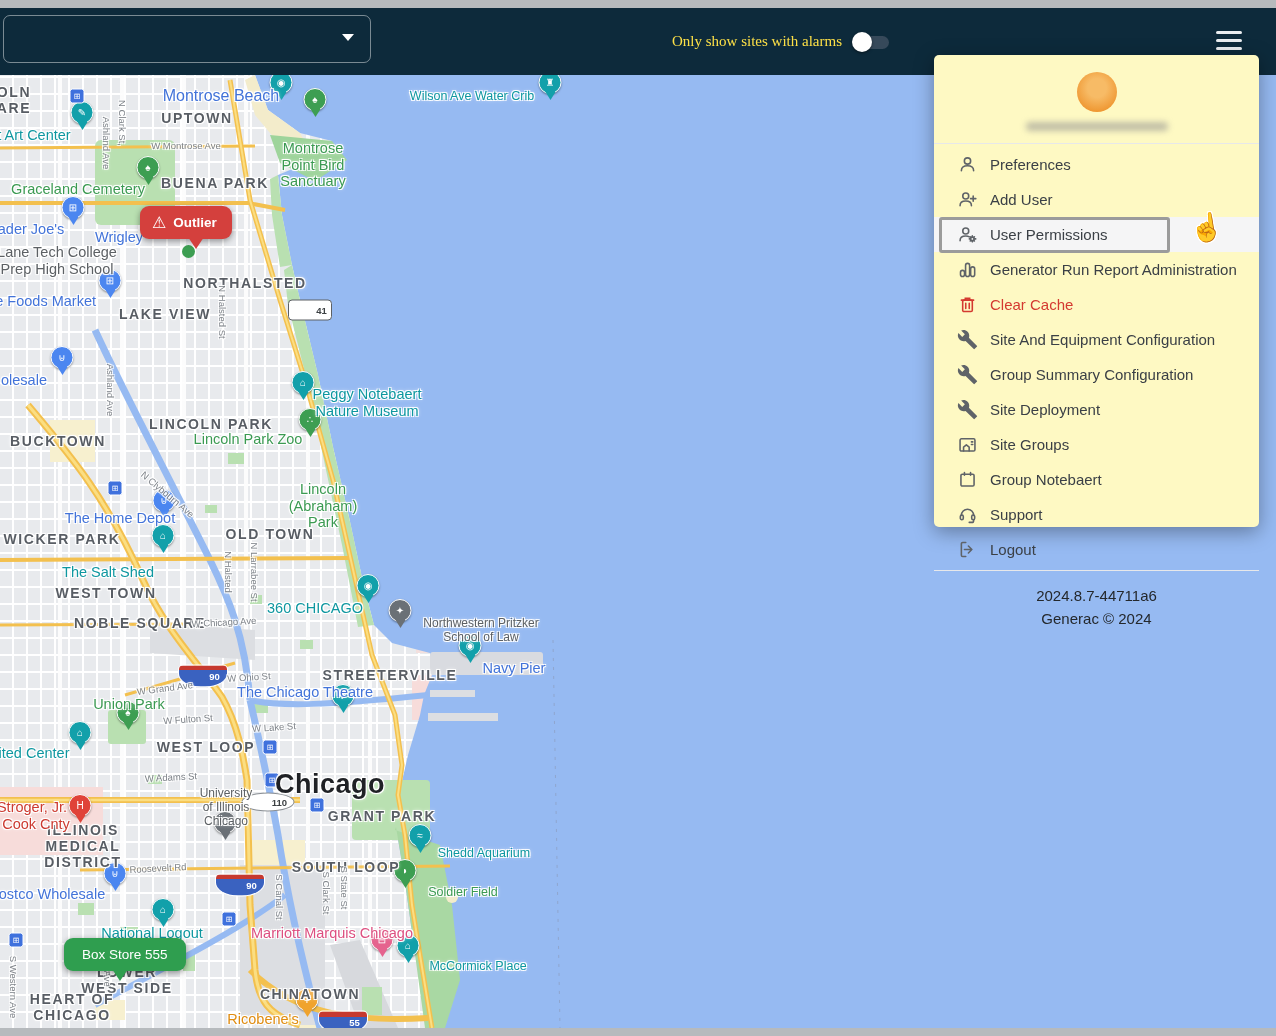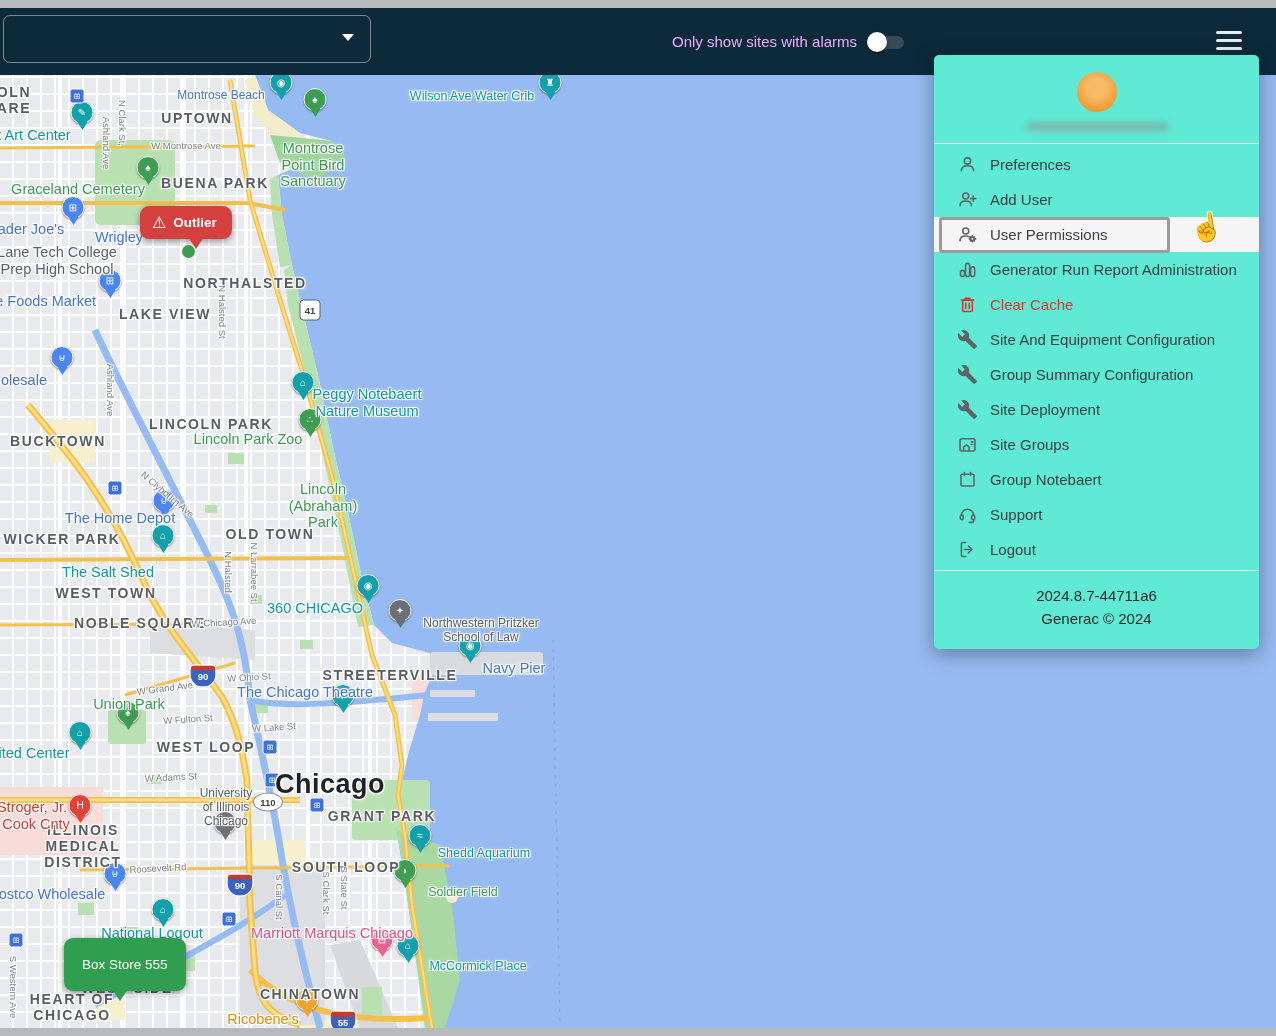--- a/index.html
+++ b/index.html
@@ -5,71 +5,71 @@
   html,body{margin:0;padding:0;background:#b6babd;}
   #app{position:relative;width:1276px;height:1036px;overflow:hidden;font-family:"Liberation Sans",sans-serif;background:#b6babd;}
   
   .frame-top{position:absolute;left:0;top:0;width:1276px;height:8px;background:#b6babd;z-index:30;}
   .frame-bottom{position:absolute;left:0;top:1028px;width:1276px;height:8px;background:#b6babd;z-index:30;}
   
   #topbar{position:absolute;left:0;top:8px;width:1276px;height:67px;background:#0d2a3b;z-index:15;}
   #site-select{position:absolute;left:3px;top:7px;width:366px;height:46px;border:1px solid rgba(255,255,255,.45);border-radius:7px;}
   #site-select .caret{position:absolute;right:16px;top:18px;width:0;height:0;border-left:6px solid transparent;border-right:6px solid transparent;border-top:7px solid #fff;}
   #alarm-toggle-wrap{position:absolute;left:672px;top:0;height:67px;display:flex;align-items:center;gap:10px;}
-  #alarm-toggle-label{color:#f0abfc;font-size:15px;}
+  #alarm-toggle-label{color:#fde047;font-size:15px;font-family:Liberation Serif, serif;}
   .switch{position:relative;width:40px;height:24px;}
   .switch .track{position:absolute;left:4px;top:6px;width:33px;height:13px;border-radius:7px;background:#36495a;}
   .switch .thumb{position:absolute;left:0;top:2px;width:20px;height:20px;border-radius:50%;background:#fff;box-shadow:0 1px 3px rgba(0,0,0,.5);}
   #hamburger{position:absolute;right:34px;top:23px;width:26px;height:20px;cursor:pointer;}
   #hamburger span{display:block;height:2.5px;background:#e9edf0;border-radius:2px;margin-bottom:5.5px;}
   
   #map{position:absolute;left:0;top:75px;width:1276px;height:953px;z-index:1;overflow:hidden;
        background:
         repeating-linear-gradient(90deg, rgba(255,255,255,0) 0 58px, rgba(253,253,253,.95) 58px 62px),
         repeating-linear-gradient(0deg, rgba(255,255,255,0) 0 15px, #ffffff 15px 17px),
         repeating-linear-gradient(90deg, rgba(255,255,255,0) 0 12px, #ffffff 12px 14px),
         #e8eaed;}
   #map svg{position:absolute;left:0;top:0;}
   .map-label{position:absolute;transform:translate(-50%,-50%);white-space:pre-line;text-align:center;line-height:1.15;
      text-shadow:-1px -1px 0 rgba(255,255,255,.95),1px -1px 0 rgba(255,255,255,.95),-1px 1px 0 rgba(255,255,255,.95),1px 1px 0 rgba(255,255,255,.95),0 0 4px #fff;z-index:3;}
   .lb-nb{font-size:14px;font-weight:bold;letter-spacing:1.6px;color:#585d64;}
   .lb-city{font-size:27px;font-weight:bold;color:#1f2125;letter-spacing:.5px;}
   .lb-st{font-size:9.5px;color:#7d8288;}
   .lb-stv{font-size:9.5px;color:#7d8288;transform:translate(-50%,-50%) rotate(90deg);}
   .lb-sch{font-size:12px;color:#5c6064;}
-  .lb-pb{font-size:12px;color:#4273d9;}
+  .lb-pb{font-size:16px;color:#4273d9;}
   .lb-pt{font-size:12.5px;color:#0e97a0;}
   .lb-pg{font-size:12.5px;color:#3b9a52;}
   .lb-pk{font-size:12px;color:#5c6064;}
   .lb-pr{font-size:12.5px;color:#cc3a30;}
   .lb-pp{font-size:12.5px;color:#dd4f80;}
   .lb-po{font-size:12.5px;color:#e08c10;}
   .lb-lg{font-size:14.5px;}
   .pin{position:absolute;width:21px;height:21px;border-radius:50%;background:var(--c);transform:translate(-50%,-100%) translateY(-6px);
        display:flex;align-items:center;justify-content:center;color:#fff;font-size:10px;z-index:2;border:1.5px solid #fff;box-shadow:0 1px 2px rgba(0,0,0,.35);}
   .pin::after{content:"";position:absolute;left:50%;bottom:-7px;transform:translateX(-50%);width:0;height:0;
        border-left:5px solid transparent;border-right:5px solid transparent;border-top:8px solid var(--c);}
   .transit{position:absolute;width:13px;height:13px;border-radius:3px;background:#3f71dd;transform:translate(-50%,-50%);
        display:flex;align-items:center;justify-content:center;color:#fff;font-size:8px;z-index:2;border:1px solid #fff;}
   .shield{position:absolute;transform:translate(-50%,-50%);display:flex;align-items:center;justify-content:center;
-       color:#fff;font-weight:bold;font-size:9.5px;z-index:2;}
+       color:#fff;font-weight:bold;font-size:9.5px;z-index:2;padding-left:23px;}
   .shield.i{width:25px;height:21px;background:linear-gradient(#c6392f 0 5px,#3a62c0 5px);border:1.5px solid #fff;border-radius:5px 5px 46% 46%/5px 5px 60% 60%;}
   .shield.sq{width:19px;height:19px;background:#fff;border:1.7px solid #5c6064;border-radius:4px;color:#3c4043;}
   .shield.ov{width:28px;height:17px;background:#fff;border:1.5px solid #8a8f94;border-radius:50%;color:#3c4043;}
   .badge{position:absolute;color:#fff;font-weight:bold;border-radius:9px;display:flex;align-items:center;gap:7px;
        box-shadow:0 2px 6px rgba(0,0,0,.4);z-index:4;}
   .badge .tail{position:absolute;bottom:-10px;width:0;height:0;border-left:8px solid transparent;border-right:8px solid transparent;}
   #badge-outlier{left:140px;top:131px;background:#d4403d;padding:9px 15px 9px 12px;font-size:13.5px;}
   #badge-outlier .tail{left:48px;border-top:12px solid #d4403d;}
   #badge-outlier .warn{font-weight:normal;font-size:16px;line-height:13px;}
-  #badge-box{left:64px;top:863px;background:#2f9e4f;padding:19px 18px;font-size:13.5px;font-weight:normal;}
+  #badge-box{left:64px;top:863px;background:#2f9e4f;padding:9px 18px;font-size:13.5px;font-weight:normal;}
   #badge-box .tail{left:48px;border-top:12px solid #2f9e4f;}
   .site-dot{position:absolute;width:13px;height:13px;border-radius:50%;background:#3d9e52;z-index:3;}
   
-  #user-menu{position:absolute;left:934px;top:55px;width:325px;height:594px;background:#5eead4;border-radius:5px;
+  #user-menu{position:absolute;left:934px;top:55px;width:325px;height:472px;background:#fef9c3;border-radius:5px;
        box-shadow:0 5px 20px rgba(0,0,0,.35);z-index:20;}
   #avatar{width:40px;height:40px;border-radius:50%;margin:17px auto 10px;background:radial-gradient(circle at 50% 40%,#f7bb66 0 30%,#ef9833 75%);}
   #user-email-redacted{width:142px;height:9px;margin:0 auto 12px;background:#8f8f8f;filter:blur(3px);opacity:.55;border-radius:4px;}
   .divider{height:1px;background:#e7e8ea;}
   #menu-list{padding:3px 0;}
   .menu-item{position:relative;height:35px;display:flex;align-items:center;padding-left:22px;font-size:15px;color:#3b4046;cursor:pointer;}
   .menu-item .mi-icon{width:22px;height:22px;margin-right:12px;flex:0 0 auto;display:flex;align-items:center;justify-content:center;}
   .menu-item.hl{background:#f5f5f6;}
   .menu-item.hl .hl-box{position:absolute;left:5px;top:0px;width:225px;height:30px;border:3px solid #9b9b9b;border-radius:3px;}
   .menu-item.danger{color:#d43a30;}

